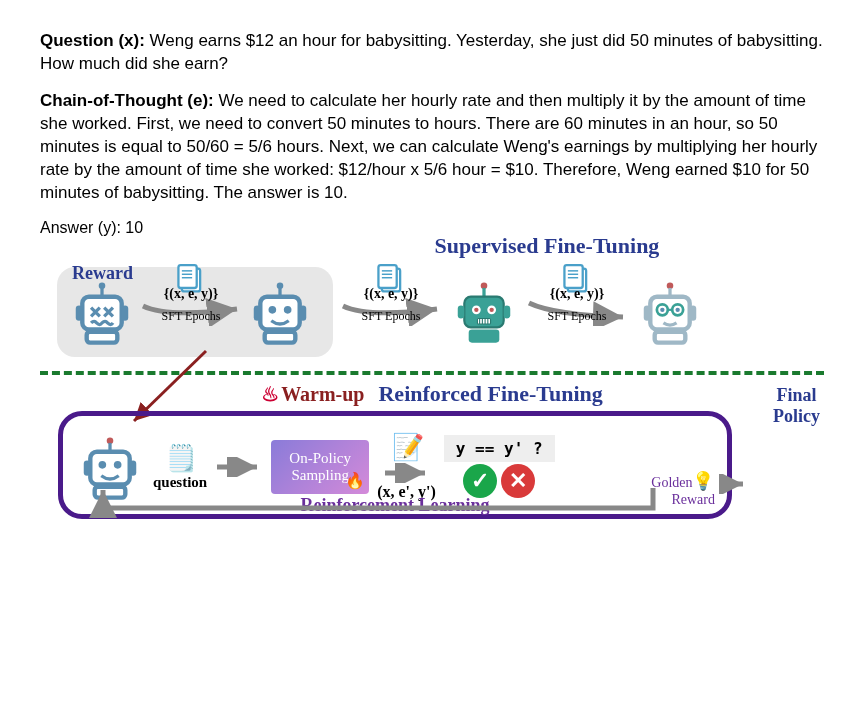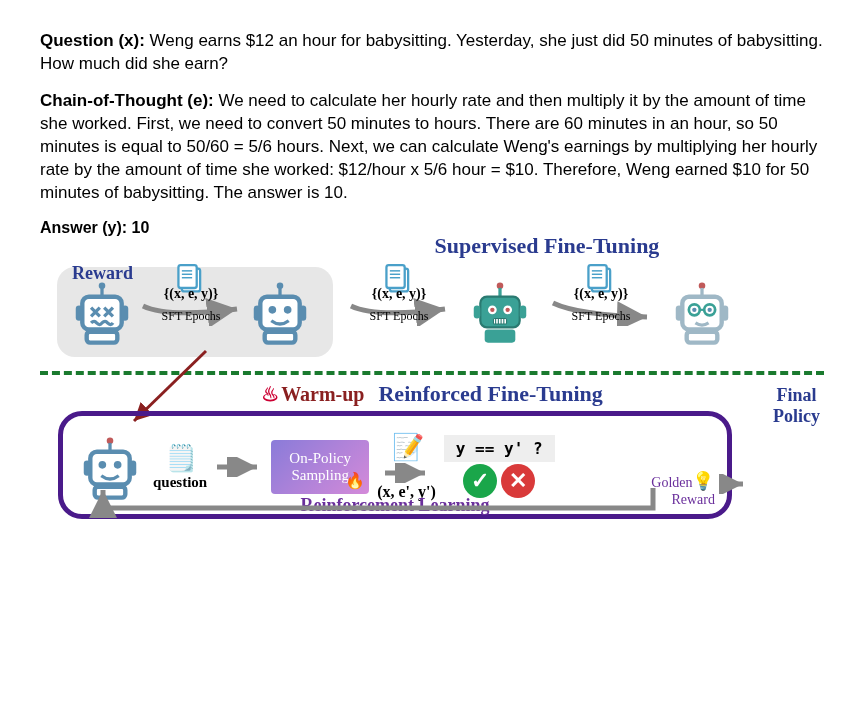--- a/index.html
+++ b/index.html
@@ -6,35 +6,35 @@
   font-family: -apple-system, BlinkMacSystemFont, "Segoe UI", sans-serif;
   margin: 0;
   padding: 30px 40px;
   width: 864px;
   box-sizing: border-box;
   background: #fff;
   color: #000;
 }
 .text-block { font-size: 17px; line-height: 1.35; margin-bottom: 14px; }
 .text-block b { font-weight: 700; }
-.answer-line { font-size: 16px; font-weight: 700; margin-bottom: 4px; }
+.answer-line { font-size: 16px; font-weight: 400; margin-bottom: 4px; }
 
 .sft-section { position: relative; }
 .sft-title {
   text-align: center;
   color: #2a3b8f;
   font-weight: 700;
   font-size: 22px;
   font-family: "Comic Sans MS", cursive;
   margin: -8px 0 4px 230px;
 }
 .sft-row {
   display: flex;
   align-items: center;
-  gap: 16px;
+  gap: 8px;
   margin-top: 2px;
   padding: 4px 17px;
 }
 .model-label {
   font-family: "Comic Sans MS", cursive;
   color: #2a3b8f;
   font-weight: 700;
   font-size: 18px;
   position: absolute;
   left: 32px;

